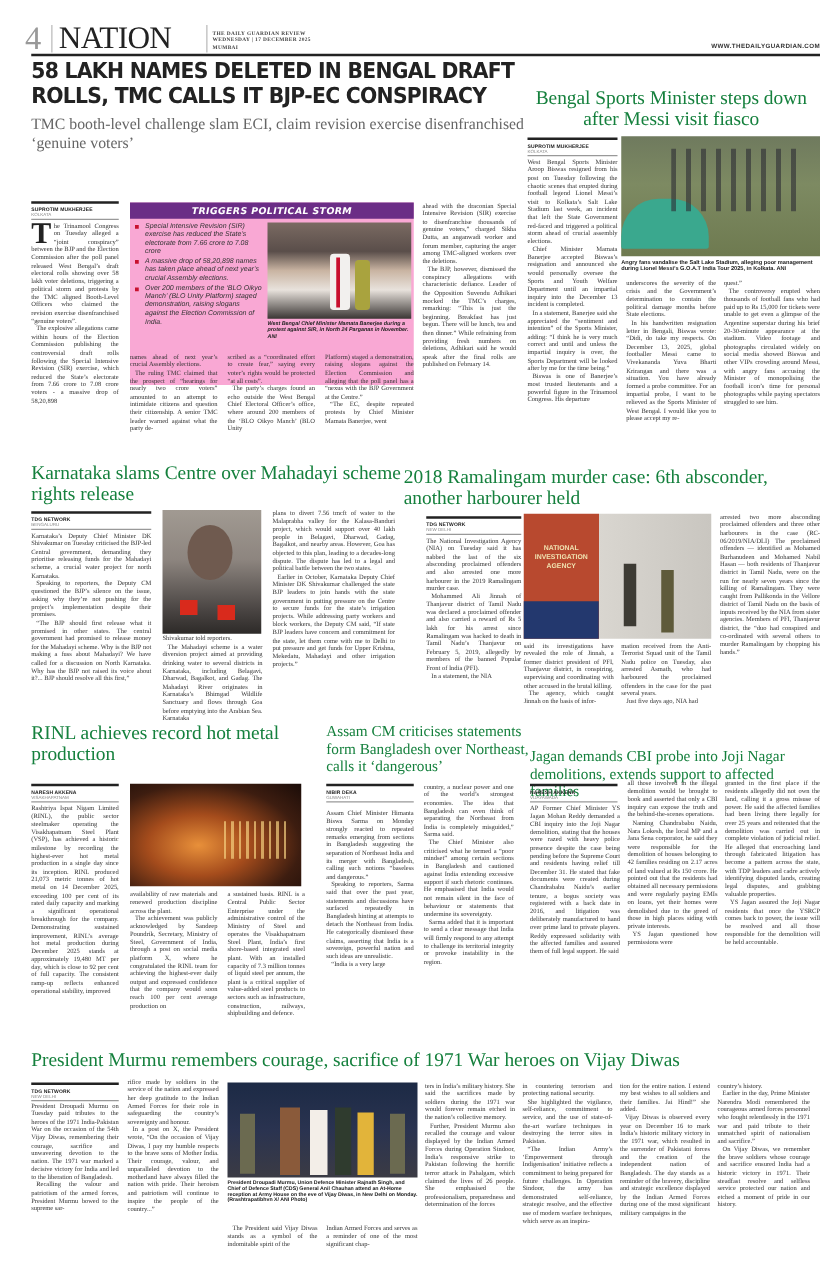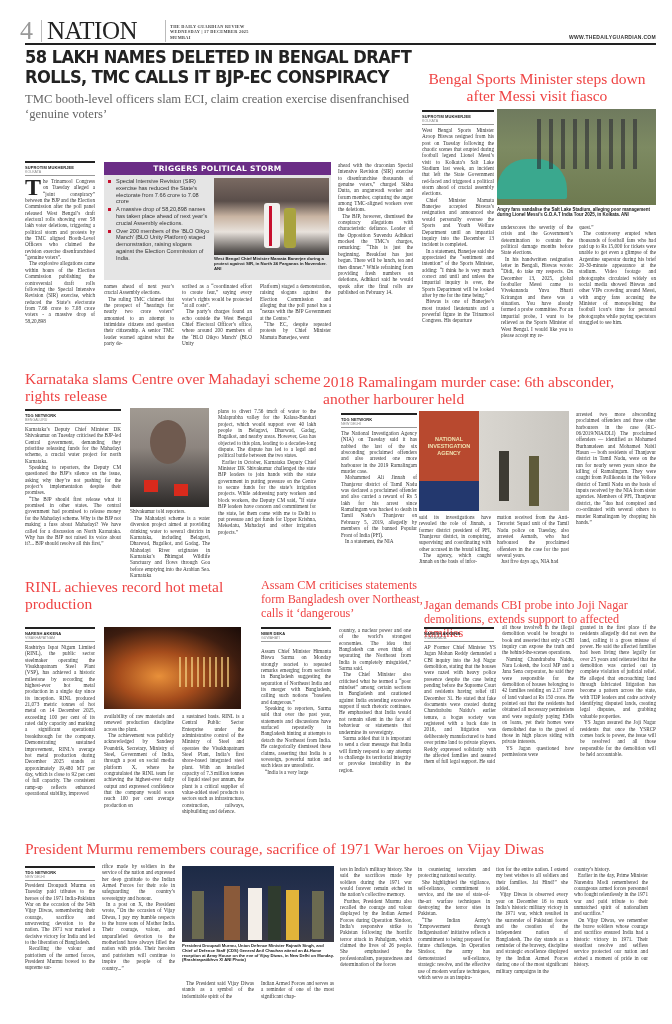--- a/index.html
+++ b/index.html
@@ -4,21 +4,21 @@
 <style>
   * { box-sizing: border-box; margin: 0; padding: 0; }
   html, body { width: 672px; height: 1024px; background: #fff; overflow: hidden; }
   body { font-family: "Liberation Serif", "DejaVu Serif", serif; color: #222; position: relative; }
   .abs { position: absolute; }
   .body-text { font-family: "Liberation Serif", serif; font-size: 5.2px; line-height: 6.35px; color: #333; text-align: justify; }
   .body-text p { text-indent: 4px; }
   .body-text p.first { text-indent: 0; }
   .byline { font-family: "Liberation Sans", sans-serif; font-weight: bold; font-size: 4px; letter-spacing: 0.1px; color: #222; border-top: 2px solid #222; padding-top: 2px; }
   .dateline { font-family: "Liberation Sans", sans-serif; font-size: 3.6px; color: #888; border-bottom: 0.5px solid #999; padding-bottom: 1px; margin-bottom: 3px; }
-  .serif-head { font-family: "Liberation Serif", serif; color: #ef4444; font-weight: normal; }
+  .serif-head { font-family: "Liberation Serif", serif; color: #15803d; font-weight: normal; }
   .caption { font-family: "Liberation Sans", sans-serif; font-weight: bold; font-size: 4.5px; line-height: 5.2px; color: #222; }
   .photo { border: none; }
   .rule { background: #222; }
 </style>
 </head>
 <body>
 
 <div class="abs" style="left:20px;top:20px;width:636px;height:22px;">
   <div class="abs" style="left:0;top:-2px;font-family:'Liberation Serif',serif;font-size:26px;color:#999;line-height:26px;">4</div>
   <div class="abs" style="left:21px;top:0;width:0.6px;height:22px;background:#bbb;"></div>
@@ -30,33 +30,33 @@
     <div>MUMBAI</div>
   </div>
   <div class="abs" style="right:0;top:14px;font-family:'Liberation Sans',sans-serif;font-weight:bold;font-size:5px;color:#333;letter-spacing:0.3px;">WWW.THEDAILYGUARDIAN.COM</div>
 </div>
 <div class="abs rule" style="left:25px;top:43px;width:631px;height:2px;"></div>
 
 <div class="abs" style="left:25px;top:47px;width:395px;font-family:'DejaVu Sans',sans-serif;font-weight:bold;font-size:17.5px;line-height:20px;color:#222;letter-spacing:-0.6px;transform:scaleX(0.93);transform-origin:left;">
   <div style="white-space:nowrap;">58 LAKH NAMES DELETED IN BENGAL DRAFT</div>
   <div style="white-space:nowrap;">ROLLS, TMC CALLS IT BJP-EC CONSPIRACY</div>
 </div>
-<div class="abs" style="left:25px;top:92px;width:395px;font-family:'Liberation Serif',serif;font-size:12.6px;line-height:14.5px;color:#666;">TMC booth-level officers slam ECI, claim creation exercise disenfranchised ‘genuine voters’</div>
+<div class="abs" style="left:25px;top:92px;width:395px;font-family:'Liberation Serif',serif;font-size:12.6px;line-height:14.5px;color:#666;">TMC booth-level challenge slam ECI, claim revision exercise disenfranchised ‘genuine voters’</div>
 
 <div class="abs" style="left:25px;top:161px;width:70px;">
   <div class="byline">SUPROTIM MUKHERJEE</div>
   <div class="dateline">KOLKATA</div>
 </div>
 <div class="abs body-text" style="left:25px;top:178px;width:70px;">
   <span style="float:left;font-family:'Liberation Serif',serif;font-weight:bold;font-size:24px;line-height:19px;margin-right:2px;color:#222;">T</span>
   <p class="first">he Trinamool Congress on Tuesday alleged a “joint conspiracy” between the BJP and the Election Commission after the poll panel released West Bengal’s draft electoral rolls showing over 58 lakh voter deletions, triggering a political storm and protests by the TMC aligned Booth-Level Officers who claimed the revision exercise disenfranchised “genuine voters”.</p>
   <p>The explosive allegations came within hours of the Election Commission publishing the controversial draft rolls following the Special Intensive Revision (SIR) exercise, which reduced the State’s electorate from 7.66 crore to 7.08 crore voters - a massive drop of 58,20,898</p>
 </div>
 
-<div class="abs" style="left:104px;top:162px;width:227px;height:118px;background:#e5e5e5;">
+<div class="abs" style="left:104px;top:162px;width:227px;height:146px;background:#f9a8d4;font-style:italic;">
   <div style="height:13px;background:#6b2d86;color:#fff;font-family:'DejaVu Sans',sans-serif;font-weight:bold;font-size:7.5px;line-height:13px;text-align:center;letter-spacing:0.3px;">TRIGGERS POLITICAL STORM</div>
   <div class="abs" style="left:4px;top:16px;width:102px;font-family:'Liberation Sans',sans-serif;font-size:5.6px;line-height:6.8px;color:#333;">
     <div style="position:relative;padding-left:8px;margin-bottom:1px;">
       <span style="position:absolute;left:0;top:2px;width:3px;height:3px;background:#c8102e;"></span>
       <span>Special Intensive Revision (SIR) exercise has reduced the State’s electorate from 7.66 crore to 7.08 crore</span>
     </div>
     <div style="position:relative;padding-left:8px;margin-bottom:1px;">
       <span style="position:absolute;left:0;top:2px;width:3px;height:3px;background:#c8102e;"></span>
       <span>A massive drop of 58,20,898 names has taken place ahead of next year’s crucial Assembly elections.</span>
     </div>

